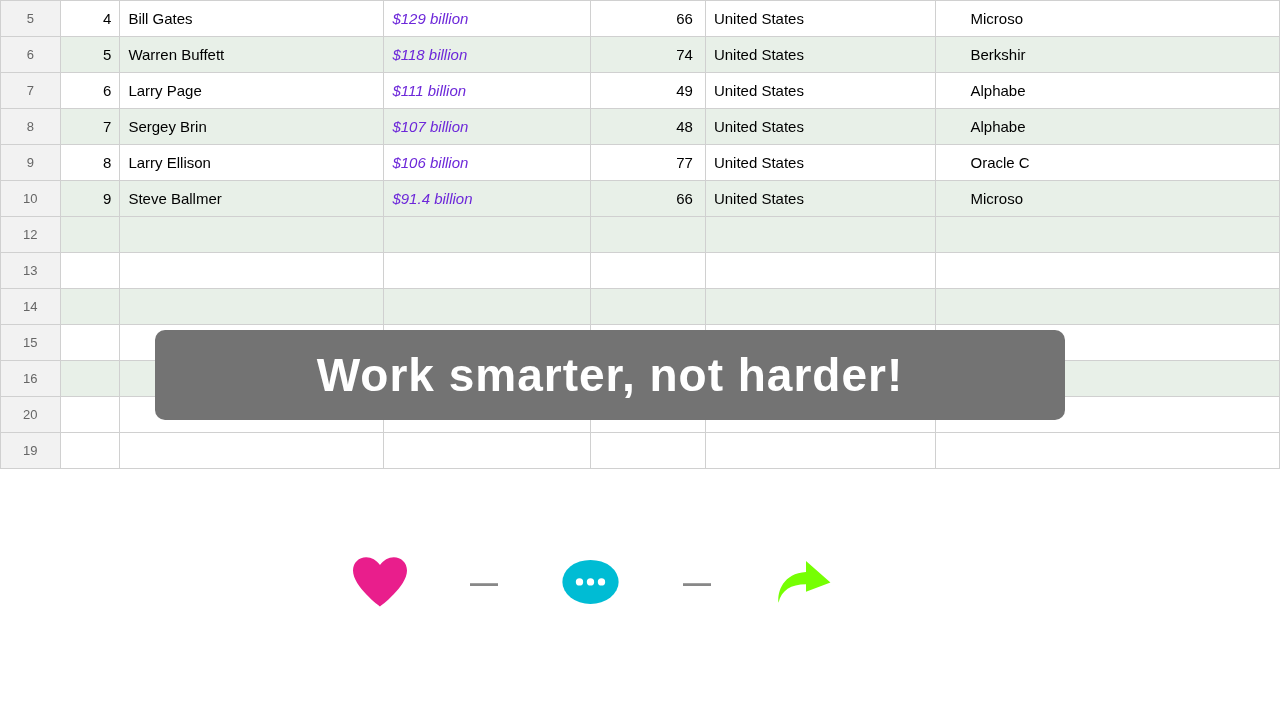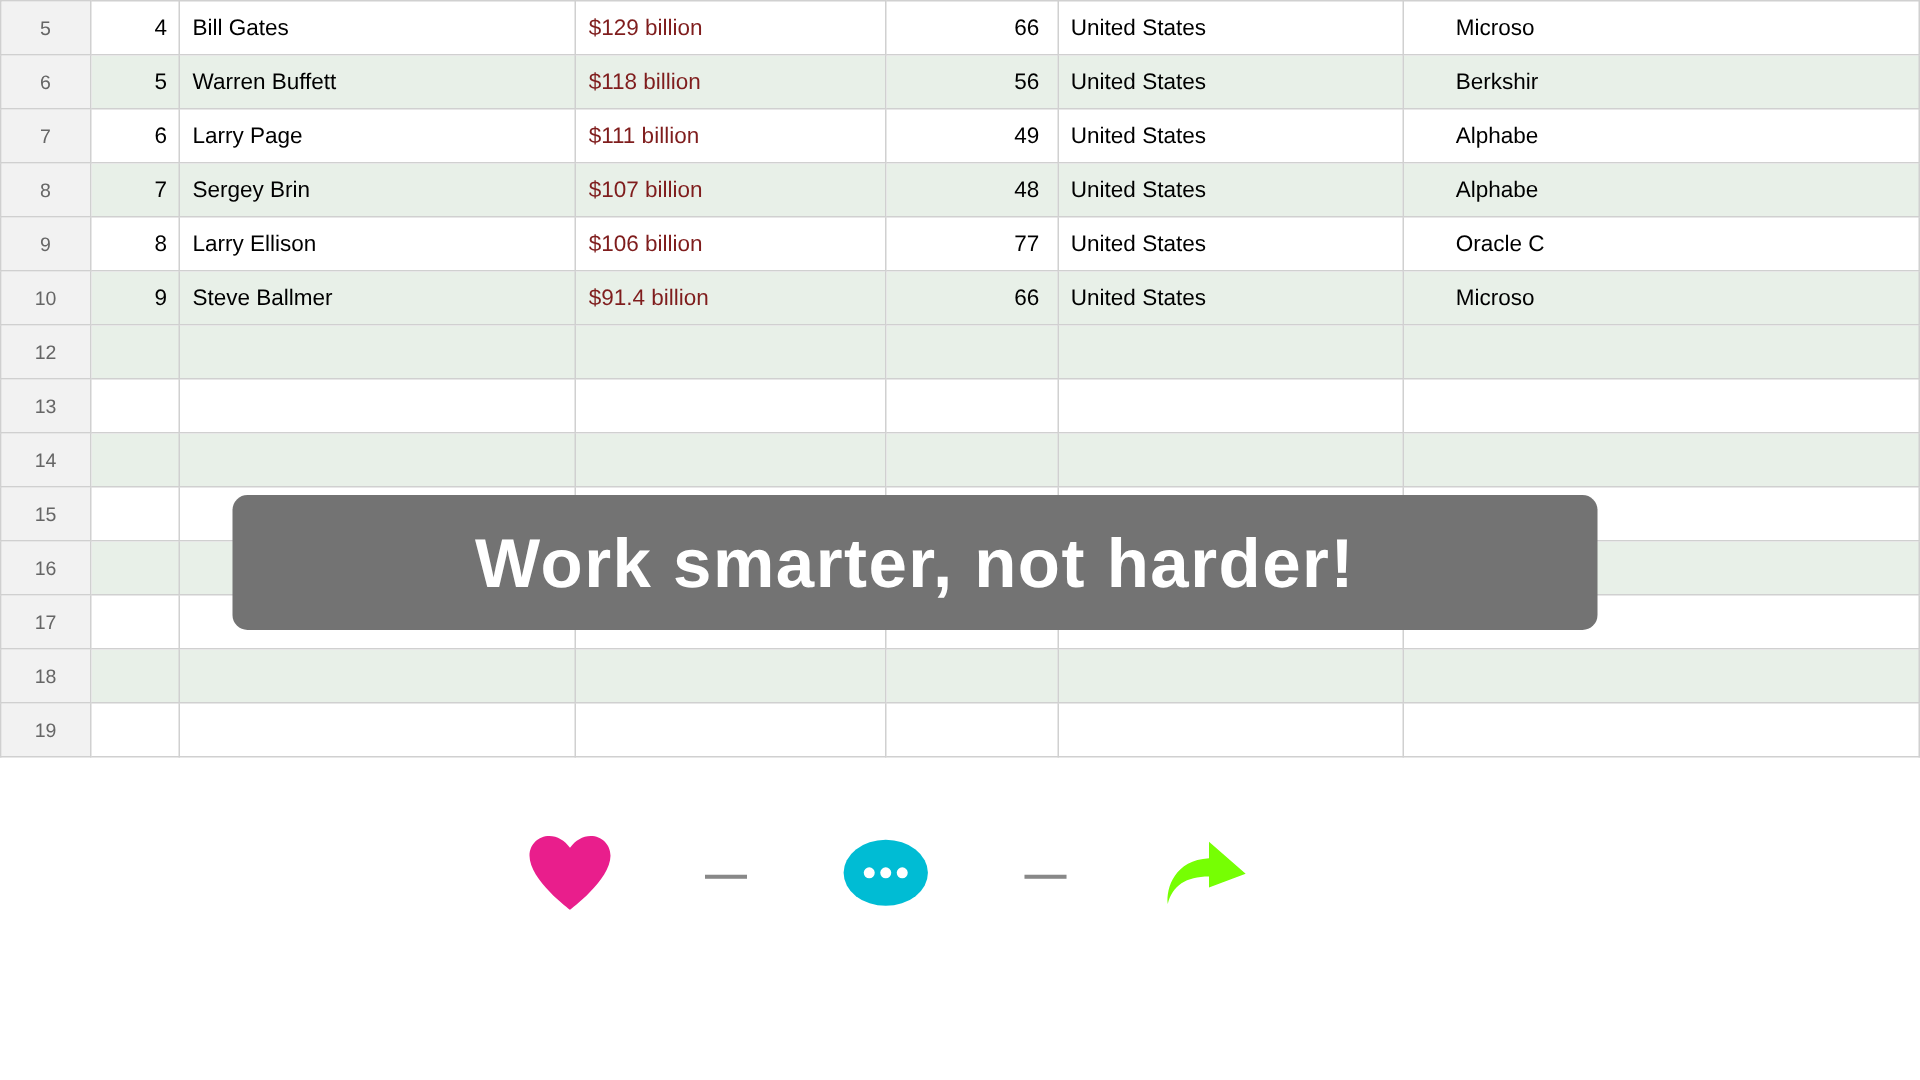--- a/index.html
+++ b/index.html
@@ -66,21 +66,22 @@
       text-align: right;
       padding-right: 8px;
       color: #000;
     }
 
     .name-cell {
       color: #000;
     }
 
     .net-worth-cell {
-      color: #7f1d1d;
+      color: #6d28d9;
+      font-style: italic;
     }
 
     .age-cell {
       text-align: right;
       padding-right: 12px;
       color: #000;
     }
 
     .country-cell {
       color: #000;
@@ -168,21 +169,21 @@
           <td class="data-cell net-worth-cell col-c">$129 billion</td>
           <td class="data-cell age-cell col-d">66</td>
           <td class="data-cell country-cell col-e">United States</td>
           <td class="data-cell company-cell col-f">Microsо</td>
         </tr>
         <tr class="row-even">
           <td class="row-num-col">6</td>
           <td class="data-cell rank-cell col-a">5</td>
           <td class="data-cell name-cell col-b">Warren Buffett</td>
           <td class="data-cell net-worth-cell col-c">$118 billion</td>
-          <td class="data-cell age-cell col-d">56</td>
+          <td class="data-cell age-cell col-d">74</td>
           <td class="data-cell country-cell col-e">United States</td>
           <td class="data-cell company-cell col-f">Berkshir</td>
         </tr>
         <tr class="row-odd">
           <td class="row-num-col">7</td>
           <td class="data-cell rank-cell col-a">6</td>
           <td class="data-cell name-cell col-b">Larry Page</td>
           <td class="data-cell net-worth-cell col-c">$111 billion</td>
           <td class="data-cell age-cell col-d">49</td>
           <td class="data-cell country-cell col-e">United States</td>
@@ -254,30 +255,21 @@
         <tr class="row-even">
           <td class="row-num-col">16</td>
           <td class="data-cell rank-cell col-a"></td>
           <td class="data-cell name-cell col-b"></td>
           <td class="data-cell net-worth-cell col-c"></td>
           <td class="data-cell age-cell col-d"></td>
           <td class="data-cell country-cell col-e"></td>
           <td class="data-cell company-cell col-f"></td>
         </tr>
         <tr class="row-odd">
-          <td class="row-num-col">17</td>
-          <td class="data-cell rank-cell col-a"></td>
-          <td class="data-cell name-cell col-b"></td>
-          <td class="data-cell net-worth-cell col-c"></td>
-          <td class="data-cell age-cell col-d"></td>
-          <td class="data-cell country-cell col-e"></td>
-          <td class="data-cell company-cell col-f"></td>
-        </tr>
-        <tr class="row-even">
-          <td class="row-num-col">18</td>
+          <td class="row-num-col">20</td>
           <td class="data-cell rank-cell col-a"></td>
           <td class="data-cell name-cell col-b"></td>
           <td class="data-cell net-worth-cell col-c"></td>
           <td class="data-cell age-cell col-d"></td>
           <td class="data-cell country-cell col-e"></td>
           <td class="data-cell company-cell col-f"></td>
         </tr>
         <tr class="row-odd">
           <td class="row-num-col">19</td>
           <td class="data-cell rank-cell col-a"></td>

